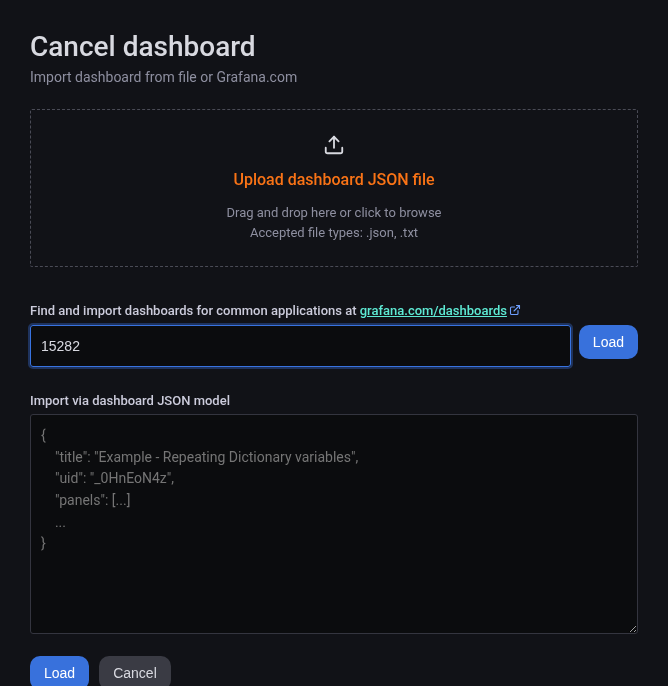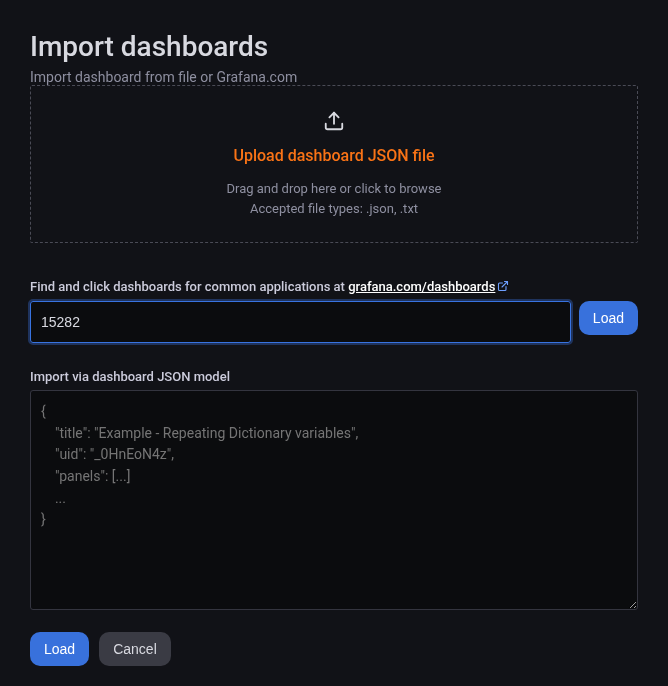--- a/index.html
+++ b/index.html
@@ -17,20 +17,21 @@
     }
     .page-title {
       font-size: 28px;
       font-weight: 500;
       color: #d8d9e0;
       margin-bottom: 6px;
     }
     .page-subtitle {
       font-size: 14px;
       color: #8e8fa0;
+      margin-bottom: 24px;
     }
     .upload-zone {
       border: 1px dashed #4a4b56;
       border-radius: 2px;
       padding: 24px;
       text-align: center;
       margin-bottom: 36px;
       cursor: pointer;
     }
     .upload-icon {
@@ -48,21 +49,21 @@
       color: #8e8fa0;
       line-height: 1.5;
     }
     .section-label {
       font-size: 13px;
       color: #ccccdc;
       font-weight: 500;
       margin-bottom: 6px;
     }
     .section-label a {
-      color: #ffffff;
+      color: #5eead4;
       text-decoration: underline;
     }
     .external-icon {
       display: inline-block;
       vertical-align: -1px;
       margin-left: 2px;
     }
     .input-row {
       display: flex;
       gap: 8px;
@@ -117,40 +118,40 @@
     .button-row {
       display: flex;
       gap: 10px;
     }
   </style>
 </head>
 <body>
 
 
 
-<h1 class="page-title">Import dashboards</h1>
+<h1 class="page-title">Cancel dashboard</h1>
 <p class="page-subtitle">Import dashboard from file or Grafana.com</p>
 
 <div class="upload-zone">
   <span class="upload-icon">
     <svg width="22" height="22" viewBox="0 0 24 24" fill="none" stroke="#d8d9e0" stroke-width="2" stroke-linecap="round" stroke-linejoin="round">
       <path d="M21 15v4a2 2 0 0 1-2 2H5a2 2 0 0 1-2-2v-4"></path>
       <polyline points="17 8 12 3 7 8"></polyline>
       <line x1="12" y1="3" x2="12" y2="15"></line>
     </svg>
   </span>
   <div class="upload-title">Upload dashboard JSON file</div>
   <div class="upload-hint">
     <div>Drag and drop here or click to browse</div>
     <div>Accepted file types: .json, .txt</div>
   </div>
 </div>
 
 <div class="section-label">
-  <span>Find and click dashboards for common applications at </span><a href="#"><span>grafana.com/dashboards</span><span class="external-icon"><svg width="12" height="12" viewBox="0 0 24 24" fill="none" stroke="#6e9fff" stroke-width="2.2" stroke-linecap="round" stroke-linejoin="round">
+  <span>Find and import dashboards for common applications at </span><a href="#"><span>grafana.com/dashboards</span><span class="external-icon"><svg width="12" height="12" viewBox="0 0 24 24" fill="none" stroke="#6e9fff" stroke-width="2.2" stroke-linecap="round" stroke-linejoin="round">
           <path d="M18 13v6a2 2 0 0 1-2 2H5a2 2 0 0 1-2-2V8a2 2 0 0 1 2-2h6"></path>
           <polyline points="15 3 21 3 21 9"></polyline>
           <line x1="10" y1="14" x2="21" y2="3"></line>
         </svg></span></a>
 </div>
 
 <div class="input-row">
   <input type="text" class="text-input" value="15282" style="">
   <button class="btn btn-primary">Load</button>
 </div>

